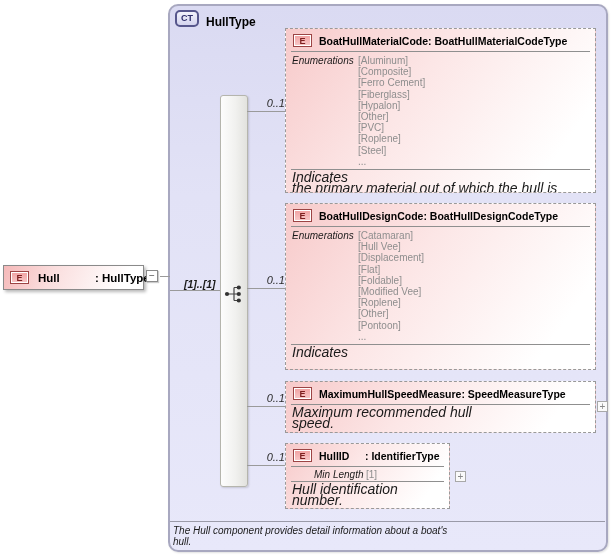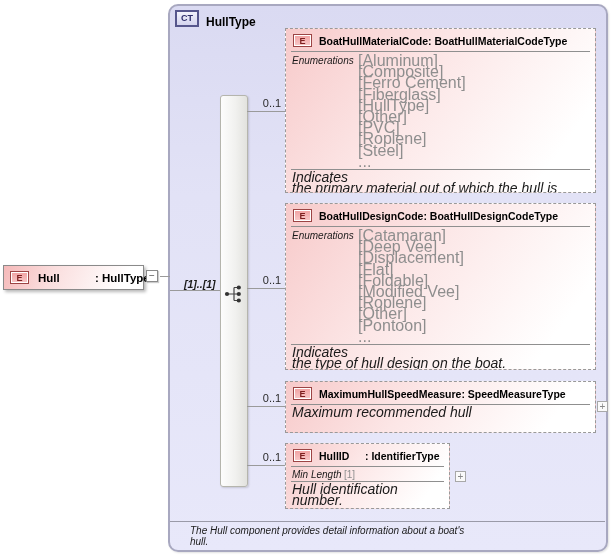--- a/index.html
+++ b/index.html
@@ -9,44 +9,44 @@
   }
   
   .ct{
     position:absolute;left:168px;top:4px;width:436px;height:544px;
     background:linear-gradient(180deg,#dadaf2 0%,#e2e2f6 35%,#e8e8fa 100%);
     border:2px solid #a8a8c0;border-radius:10px;
     box-shadow:1px 1px 2px rgba(0,0,0,0.12);
   }
   .ct-header{position:absolute;left:175px;top:7px;display:flex;align-items:center;gap:7px;}
   .ct-badge{
-    width:20px;height:13px;border:2px solid #56568c;border-radius:0;
+    width:20px;height:13px;border:2px solid #56568c;border-radius:5px;
     background:linear-gradient(180deg,#f2f2fc,#d4d4ee);
     color:#2f2f6b;font-size:9px;font-weight:bold;
     display:flex;align-items:center;justify-content:center;
   }
   .ct-title{font-weight:bold;font-size:12px;color:#000;margin-top:8px;}
   .ct-sep{position:absolute;left:170px;top:521px;width:435px;height:1px;background:#9a9aa8;}
   .ct-anno{
-    position:absolute;left:190px;top:525px;width:420px;
+    position:absolute;left:173px;top:525px;width:420px;
     font-size:10px;font-style:italic;color:#1a1a1a;line-height:11px;
   }
   
   .seq-bar{
     position:absolute;left:220px;top:95px;width:26px;height:390px;
     background:linear-gradient(90deg,#fdfdfd 0%,#f1f1ef 55%,#e2e2de 100%);
     border:1px solid #b5b5ad;border-radius:3px;
     box-shadow:1px 1px 2px rgba(0,0,0,0.15);
   }
   .seq-icon{position:absolute;left:223px;top:283px;}
   
   .h-line{position:absolute;height:1px;background:#9a9a9a;}
   .occ{
-    position:absolute;width:26px;font-size:11px;color:#2a2a2a;
-    text-align:center;
+    position:absolute;width:26px;font-size:11px;font-style:italic;color:#2a2a2a;
+    text-align:right;
   }
   .card-label{
     position:absolute;font-size:10.5px;font-style:italic;font-weight:bold;color:#1a1a1a;
   }
   
   .root-elem{
     position:absolute;left:3px;top:265px;width:141px;height:25px;box-sizing:border-box;
     border:1px solid #8a8a8a;
     background:linear-gradient(115deg,#f5b9b9 0%,#fadede 35%,#ffffff 85%);
     box-shadow:2px 2px 3px rgba(0,0,0,0.28);
@@ -68,25 +68,25 @@
     position:absolute;box-sizing:border-box;border:1px dashed #999999;
     background:linear-gradient(125deg,#f7caca 0%,#fce6e6 40%,#ffffff 85%);
     overflow:hidden;
   }
   .elem-header{display:flex;align-items:center;gap:7px;padding:5px 6px 4px 7px;}
   .elem-title{font-weight:bold;font-size:10.5px;color:#000;white-space:nowrap;}
   .elem-title .w-name{display:inline-block;min-width:46px;}
   .sep{height:1px;background:#8f8f8f;margin:0 5px;}
   .enum-row{display:flex;padding:3px 6px 0 6px;}
   .enum-label{width:66px;flex:0 0 auto;font-size:10px;font-style:italic;color:#1a1a1a;}
-  .enum-vals{font-size:16px;color:#8e8e8e;line-height:11.2px;}
+  .enum-vals{font-size:10px;color:#8e8e8e;line-height:11.2px;}
   .enum-vals div{height:11.2px;}
   .anno{padding:2px 6px 1px;font-size:14px;font-style:italic;color:#1a1a1a;line-height:10.8px;}
   .facet-row{display:flex;padding:2px 6px 1px;font-size:10px;}
-  .facet-label{font-style:italic;color:#1a1a1a;width:52px;flex:0 0 auto;}
+  .facet-label{font-style:italic;color:#1a1a1a;width:52px;flex:0 0 auto;margin-left:22px;}
   .facet-value{color:#8e8e8e;}
   
   .toggle-box{
     position:absolute;width:11px;height:11px;box-sizing:border-box;
     border:1px solid #a8a8a8;background:#fafafa;color:#888;
     font-size:10px;line-height:9px;text-align:center;cursor:pointer;
   }
   .collapse-box{
     position:absolute;left:146px;top:270px;width:12px;height:12px;box-sizing:border-box;
     border:1px solid #8a8a8a;background:#ffffff;color:#555;
@@ -140,21 +140,21 @@
     <div class="elem-title"><span>BoatHullMaterialCode</span><span>: BoatHullMaterialCodeType</span></div>
   </div>
   <div class="sep"></div>
   <div class="enum-row">
     <div class="enum-label">Enumerations</div>
     <div class="enum-vals">
       <div>[Aluminum]</div>
       <div>[Composite]</div>
       <div>[Ferro Cement]</div>
       <div>[Fiberglass]</div>
-      <div>[HullType]</div>
+      <div>[Hypalon]</div>
       <div>[Other]</div>
       <div>[PVC]</div>
       <div>[Roplene]</div>
       <div>[Steel]</div>
       <div>...</div>
     </div>
   </div>
   <div class="sep" style="margin-top:2px;"></div>
   <div class="anno">
     <div>Indicates</div>
@@ -165,46 +165,46 @@
 <div class="elem" style="left:285px;top:203px;width:311px;height:167px;">
   <div class="elem-header">
     <div class="e-badge">E</div>
     <div class="elem-title"><span>BoatHullDesignCode</span><span>: BoatHullDesignCodeType</span></div>
   </div>
   <div class="sep"></div>
   <div class="enum-row">
     <div class="enum-label">Enumerations</div>
     <div class="enum-vals">
       <div>[Catamaran]</div>
-      <div>[Deep Vee]</div>
+      <div>[Hull Vee]</div>
       <div>[Displacement]</div>
       <div>[Flat]</div>
       <div>[Foldable]</div>
       <div>[Modified Vee]</div>
       <div>[Roplene]</div>
       <div>[Other]</div>
       <div>[Pontoon]</div>
       <div>...</div>
     </div>
   </div>
   <div class="sep" style="margin-top:2px;"></div>
   <div class="anno">
     <div>Indicates</div>
-    <div>the type of hull design on the boat.</div>
   </div>
 </div>
 
 <div class="elem" style="left:285px;top:381px;width:311px;height:52px;">
   <div class="elem-header">
     <div class="e-badge">E</div>
     <div class="elem-title"><span>MaximumHullSpeedMeasure</span><span>: SpeedMeasureType</span></div>
   </div>
   <div class="sep"></div>
   <div class="anno">
     <div>Maximum recommended hull</div>
+    <div>speed.</div>
   </div>
 </div>
 <div class="toggle-box" style="left:597px;top:401px;">+</div>
 
 <div class="elem" style="left:285px;top:443px;width:165px;height:66px;">
   <div class="elem-header">
     <div class="e-badge">E</div>
     <div class="elem-title"><span class="w-name">HullID</span><span>: IdentifierType</span></div>
   </div>
   <div class="sep"></div>

